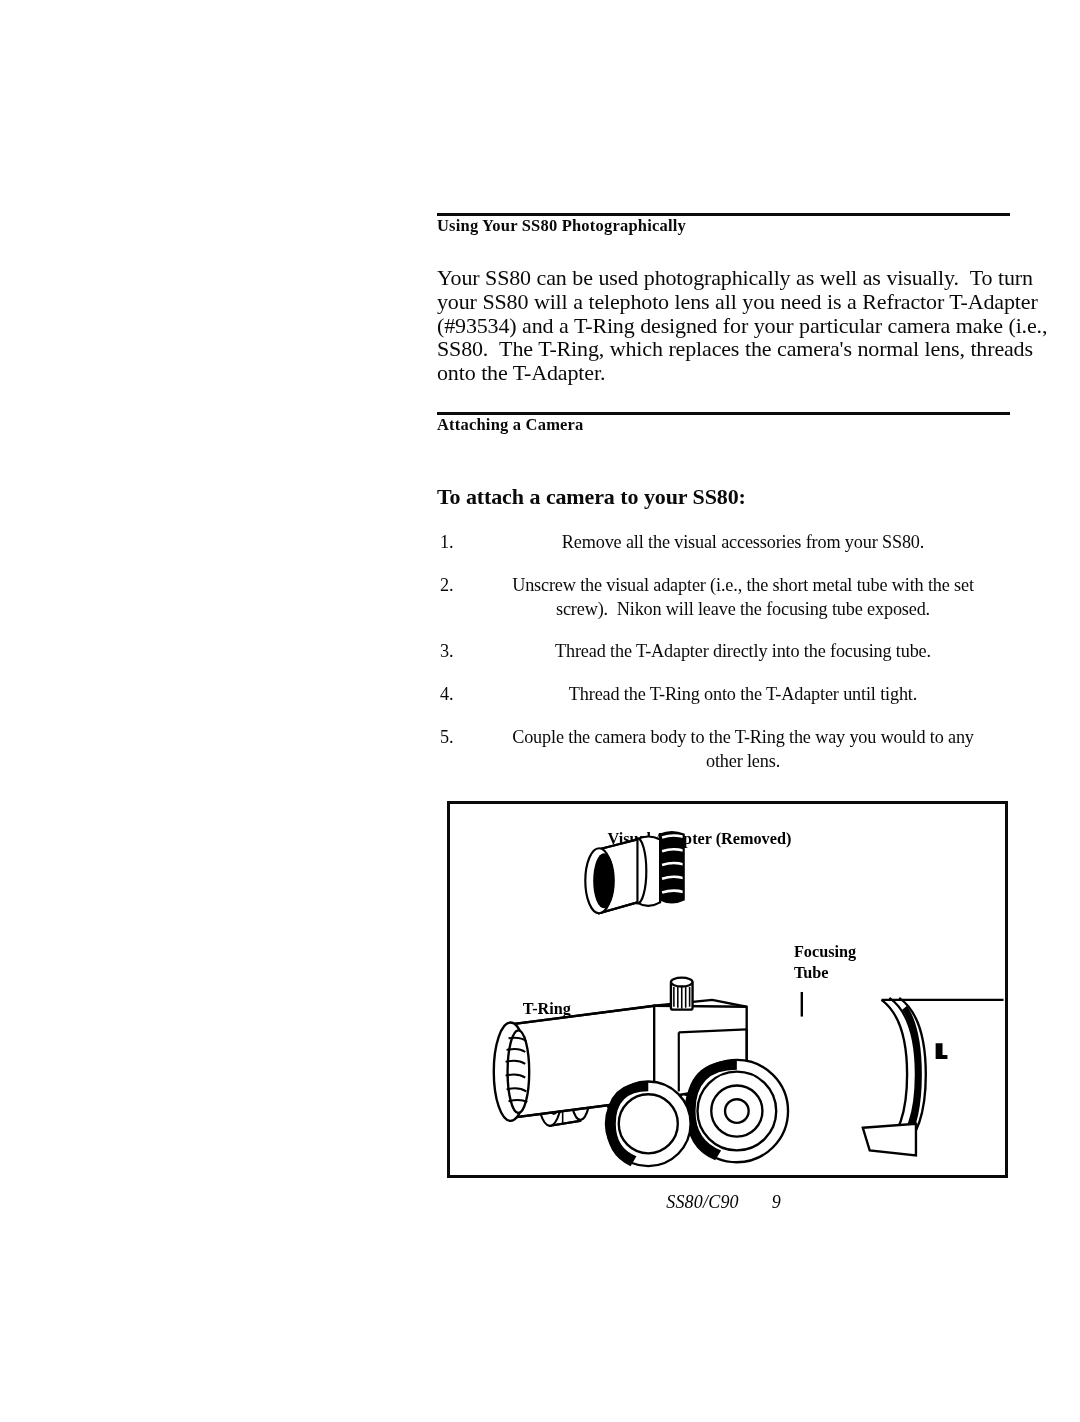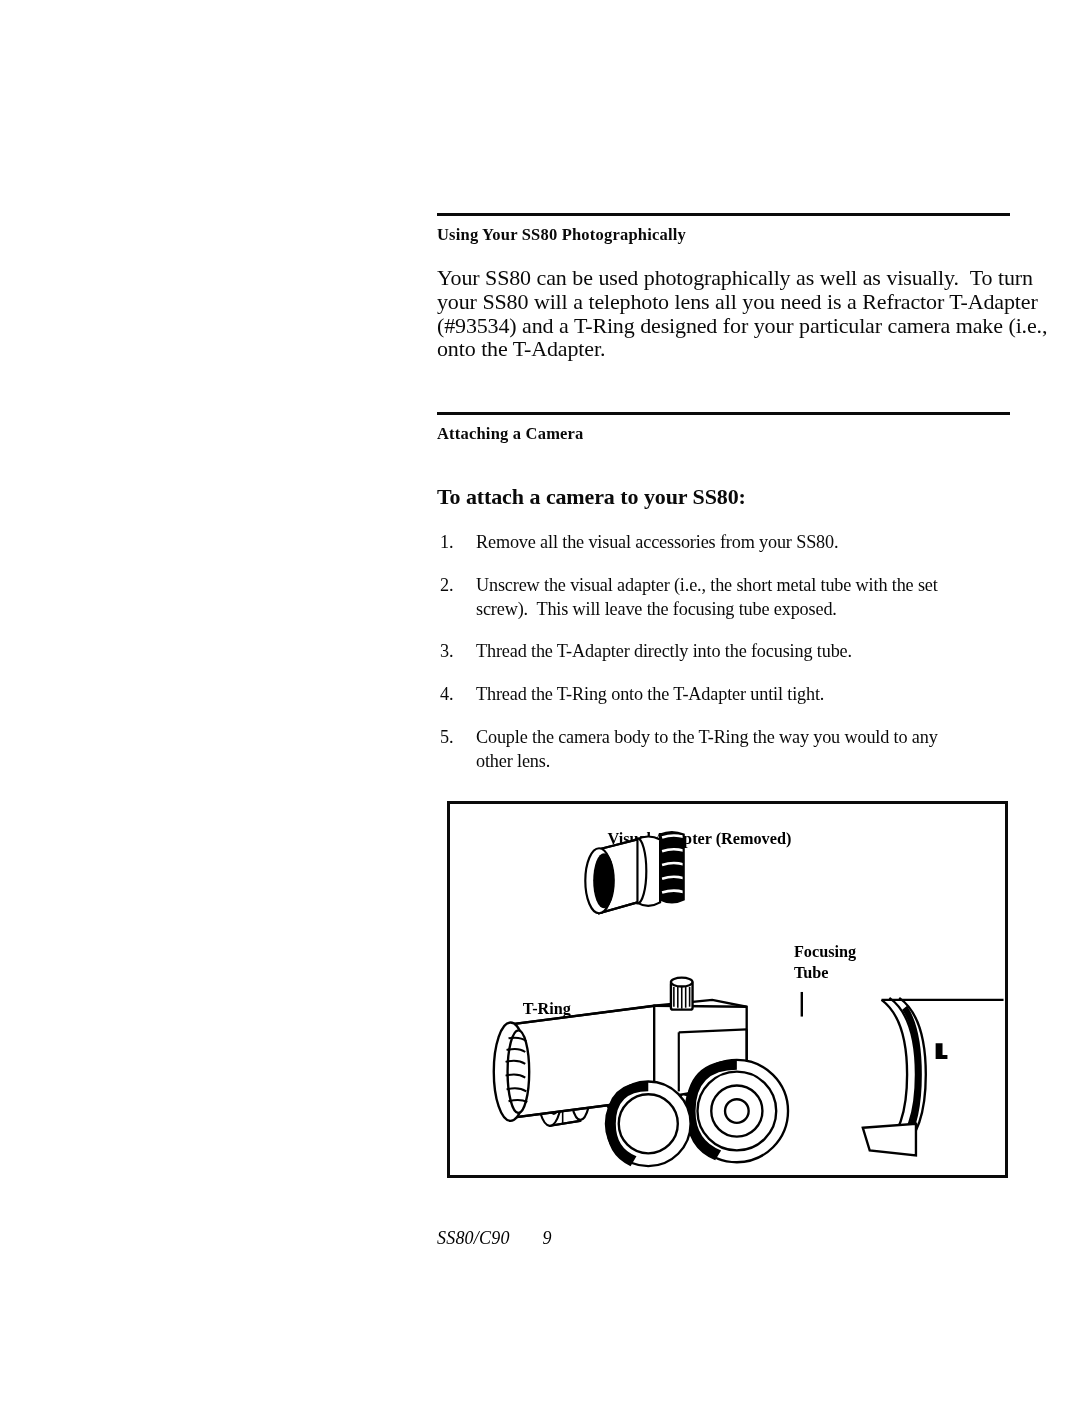--- a/index.html
+++ b/index.html
@@ -33,21 +33,20 @@
     width: 100%;
     margin: 0;
   }
 
   .section-heading {
     font-family: "Liberation Serif", serif;
     font-weight: bold;
     font-size: 16.5px;
     letter-spacing: 0.2px;
     margin: 0;
-    padding-top: 9px;
     color: #0a0a0a;
   }
 
   
   .body-par {
     font-size: 22px;
     line-height: 23.8px;
     margin: 0;
     text-align: left;
     color: #0a0a0a;
@@ -71,21 +70,21 @@
     color: #0a0a0a;
     letter-spacing: -0.15px;
   }
   .step .num {
     position: absolute;
     left: 3px;
     top: 0;
     font-size: 18.2px;
     font-weight: normal;
   }
-  .step .ln { display: block; white-space: pre; }
+  .step .ln { display: block; white-space: pre; text-align: center; }
 
   
   .figure-box {
     position: absolute;
     left: 447px;
     top: 801px;
     width: 561px;
     height: 377px;
     border: 3px solid #0a0a0a;
     box-sizing: border-box;
@@ -96,23 +95,23 @@
   .fig-label {
     font-family: "Liberation Serif", serif;
     font-weight: bold;
     fill: #000000;
   }
 
   
   .footer {
     position: absolute;
     left: 437px;
-    top: 1228px;
+    top: 1192px;
     width: 573px;
-    text-align: left;
+    text-align: center;
     font-size: 18px;
   }
   .footer .doc-id {
     font-style: italic;
     font-weight: normal;
     letter-spacing: 0.2px;
   }
   .footer .page-no {
     font-style: italic;
     margin-left: 33px;
@@ -125,20 +124,21 @@
 <div class="page-column" style="top:213px;">
   <div class="section-rule"></div>
   <h2 class="section-heading">Using Your SS80 Photographically</h2>
 </div>
 
 <div class="page-column" style="top:266px;">
   <p class="body-par">
     <span class="ln">Your SS80 can be used photographically as well as visually.  To turn</span>
     <span class="ln">your SS80 will a telephoto lens all you need is a Refractor T-Adapter</span>
     <span class="ln">(#93534) and a T-Ring designed for your particular camera make (i.e.,</span>
+    <span class="ln">SS80.  The T-Ring, which replaces the camera's normal lens, threads</span>
     <span class="ln">onto the T-Adapter.</span>
   </p>
 </div>
 
 <div class="page-column" style="top:412px;">
   <div class="section-rule"></div>
   <h2 class="section-heading">Attaching a Camera</h2>
 </div>
 
 <div class="page-column" style="top:485px;font-weight:bold;">
@@ -149,21 +149,21 @@
   <ol class="step-list">
 
     <li class="step">
       <span class="num">1.</span>
       <span class="ln">Remove all the visual accessories from your SS80.</span>
     </li>
 
     <li class="step">
       <span class="num">2.</span>
       <span class="ln">Unscrew the visual adapter (i.e., the short metal tube with the set</span>
-      <span class="ln">screw).  This will leave the focusing tube exposed.</span>
+      <span class="ln">screw).  Nikon will leave the focusing tube exposed.</span>
     </li>
 
     <li class="step">
       <span class="num">3.</span>
       <span class="ln">Thread the T-Adapter directly into the focusing tube.</span>
     </li>
 
     <li class="step">
       <span class="num">4.</span>
       <span class="ln">Thread the T-Ring onto the T-Adapter until tight.</span>

